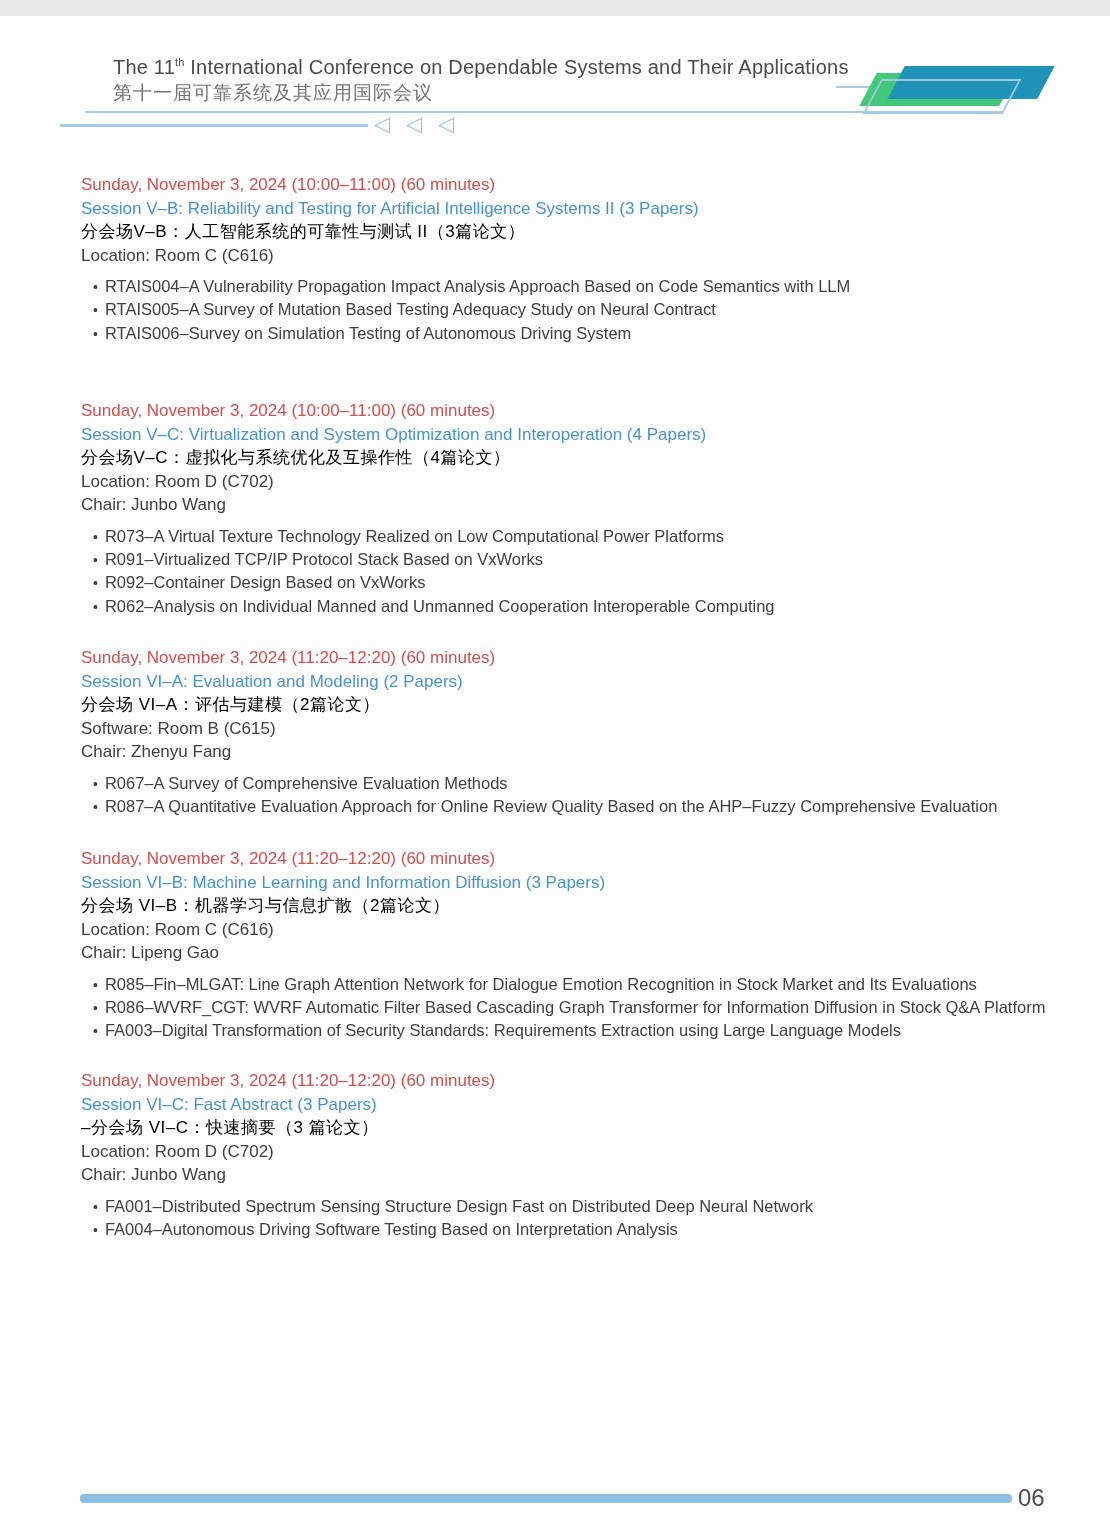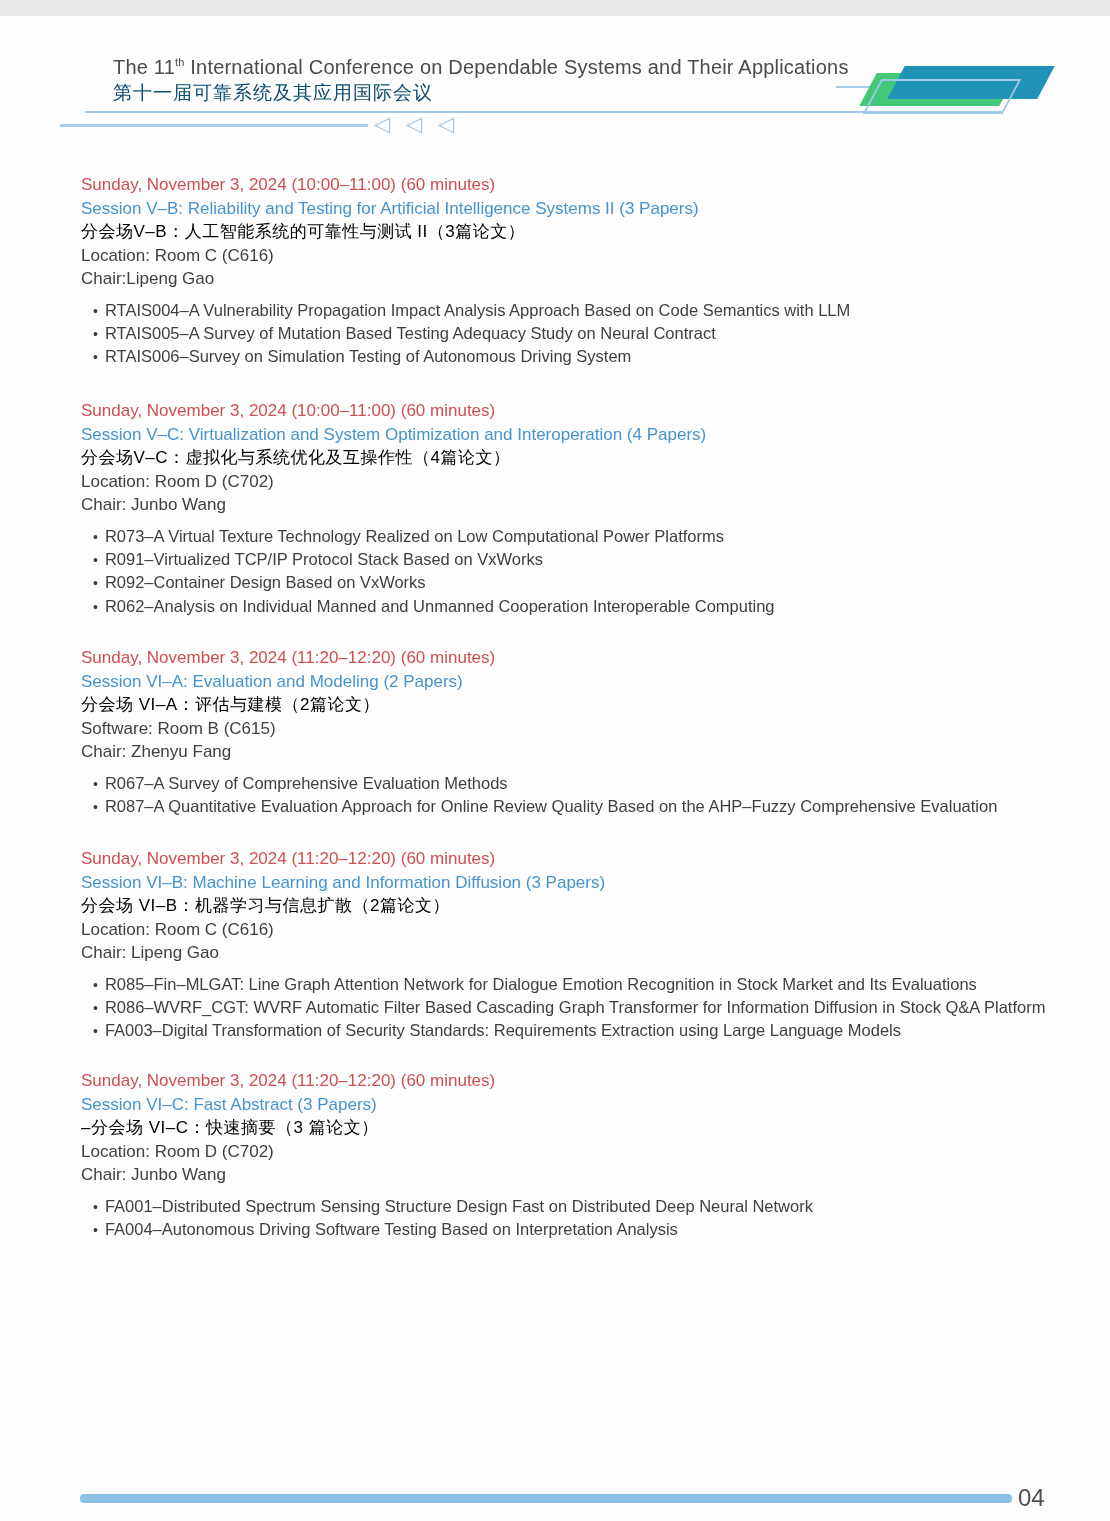--- a/index.html
+++ b/index.html
@@ -15,21 +15,21 @@
 
   
   .header-title-en {
     position: absolute; left: 113px; top: 40px;
     font-size: 20px; color: #4b4b4b; letter-spacing: 0.2px;
     white-space: nowrap;
   }
   .header-title-en sup { font-size: 11px; }
   .header-title-zh {
     position: absolute; left: 113px; top: 64px;
-    font-size: 19px; color: #0c4a6e; letter-spacing: 1px;
+    font-size: 19px; color: #737373; letter-spacing: 1px;
     white-space: nowrap;
   }
   .hline-long {
     position: absolute; left: 85px; top: 95px;
     width: 918px; height: 2px; background: #a6cbe8; z-index: 1;
   }
   .hline-short {
     position: absolute; left: 60px; top: 108px;
     width: 308px; height: 3px; background: #a6cbe8;
   }
@@ -113,21 +113,20 @@
     <div class="logo-green"></div>
     <div class="logo-teal"></div>
     <div class="logo-outline"></div>
   </div>
 
   <div class="session session-1">
     <div class="ln date">Sunday, November 3, 2024 (10:00–11:00) (60 minutes)</div>
     <div class="ln t-en">Session V–B: Reliability and Testing for Artificial Intelligence Systems II (3 Papers)</div>
     <div class="ln t-zh">分会场V–B：人工智能系统的可靠性与测试 II（3篇论文）</div>
     <div class="ln loc">Location: Room C (C616)</div>
-    <div class="ln chair">Chair:Lipeng Gao</div>
     <ul class="papers">
       <li>RTAIS004–A Vulnerability Propagation Impact Analysis Approach Based on Code Semantics with LLM</li>
       <li>RTAIS005–A Survey of Mutation Based Testing Adequacy Study on Neural Contract</li>
       <li>RTAIS006–Survey on Simulation Testing of Autonomous Driving System</li>
     </ul>
   </div>
 
   <div class="session session-2">
     <div class="ln date">Sunday, November 3, 2024 (10:00–11:00) (60 minutes)</div>
     <div class="ln t-en">Session V–C: Virtualization and System Optimization and Interoperation (4 Papers)</div>
@@ -173,15 +172,15 @@
     <div class="ln t-zh">–分会场 VI–C：快速摘要（3 篇论文）</div>
     <div class="ln loc">Location: Room D (C702)</div>
     <div class="ln chair">Chair: Junbo Wang</div>
     <ul class="papers">
       <li>FA001–Distributed Spectrum Sensing Structure Design Fast on Distributed Deep Neural Network</li>
       <li>FA004–Autonomous Driving Software Testing Based on Interpretation Analysis</li>
     </ul>
   </div>
 
   <div class="footer-bar"></div>
-  <div class="page-number">04</div>
+  <div class="page-number">06</div>
 
 </div>
 
 </body></html>

